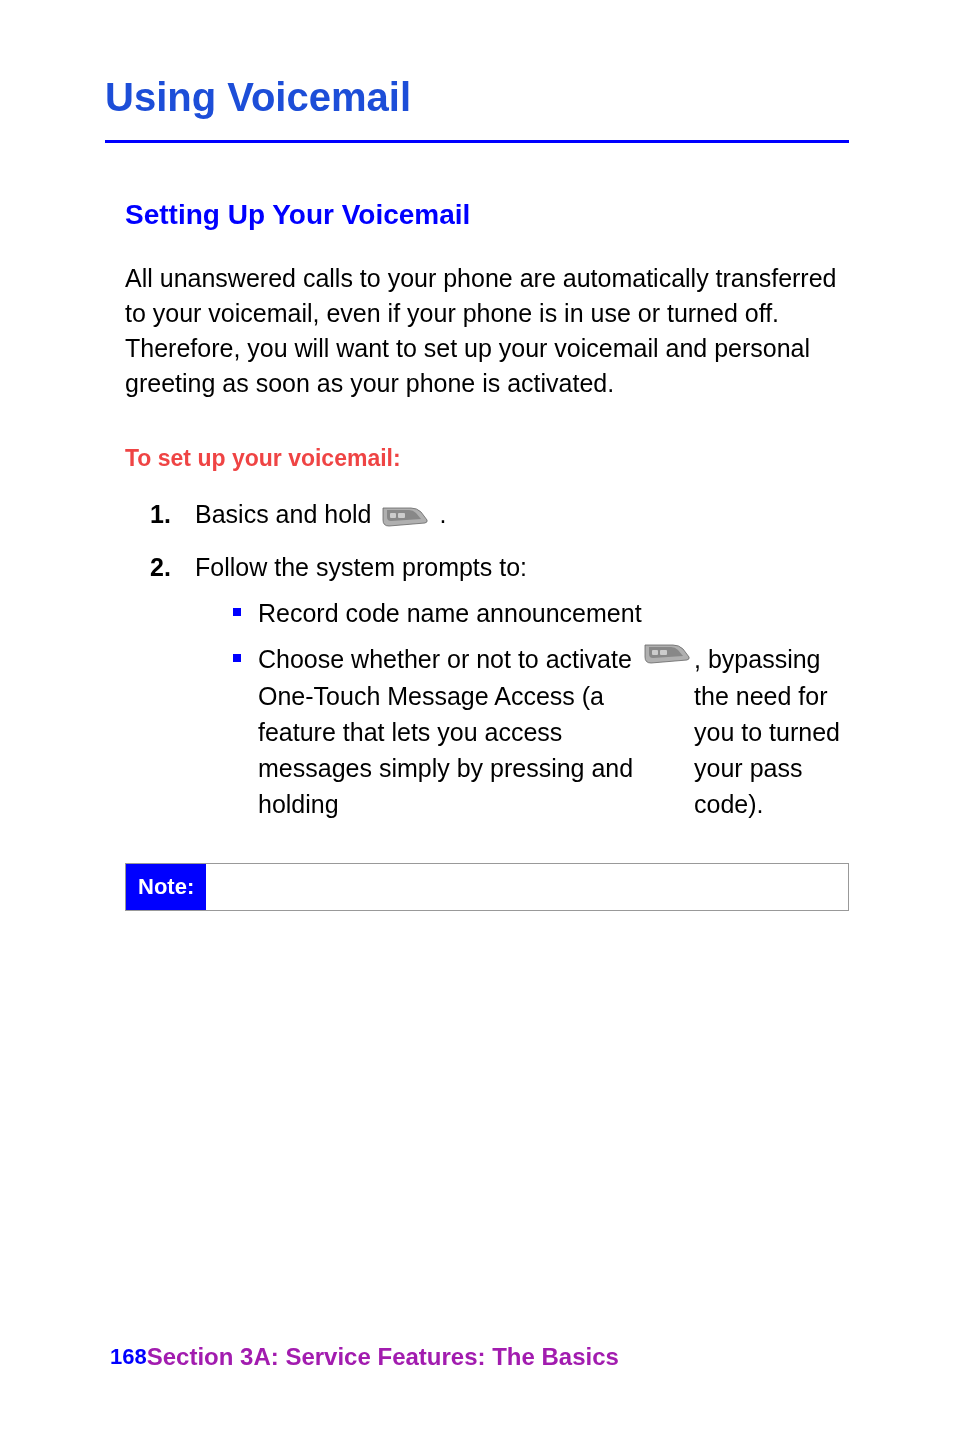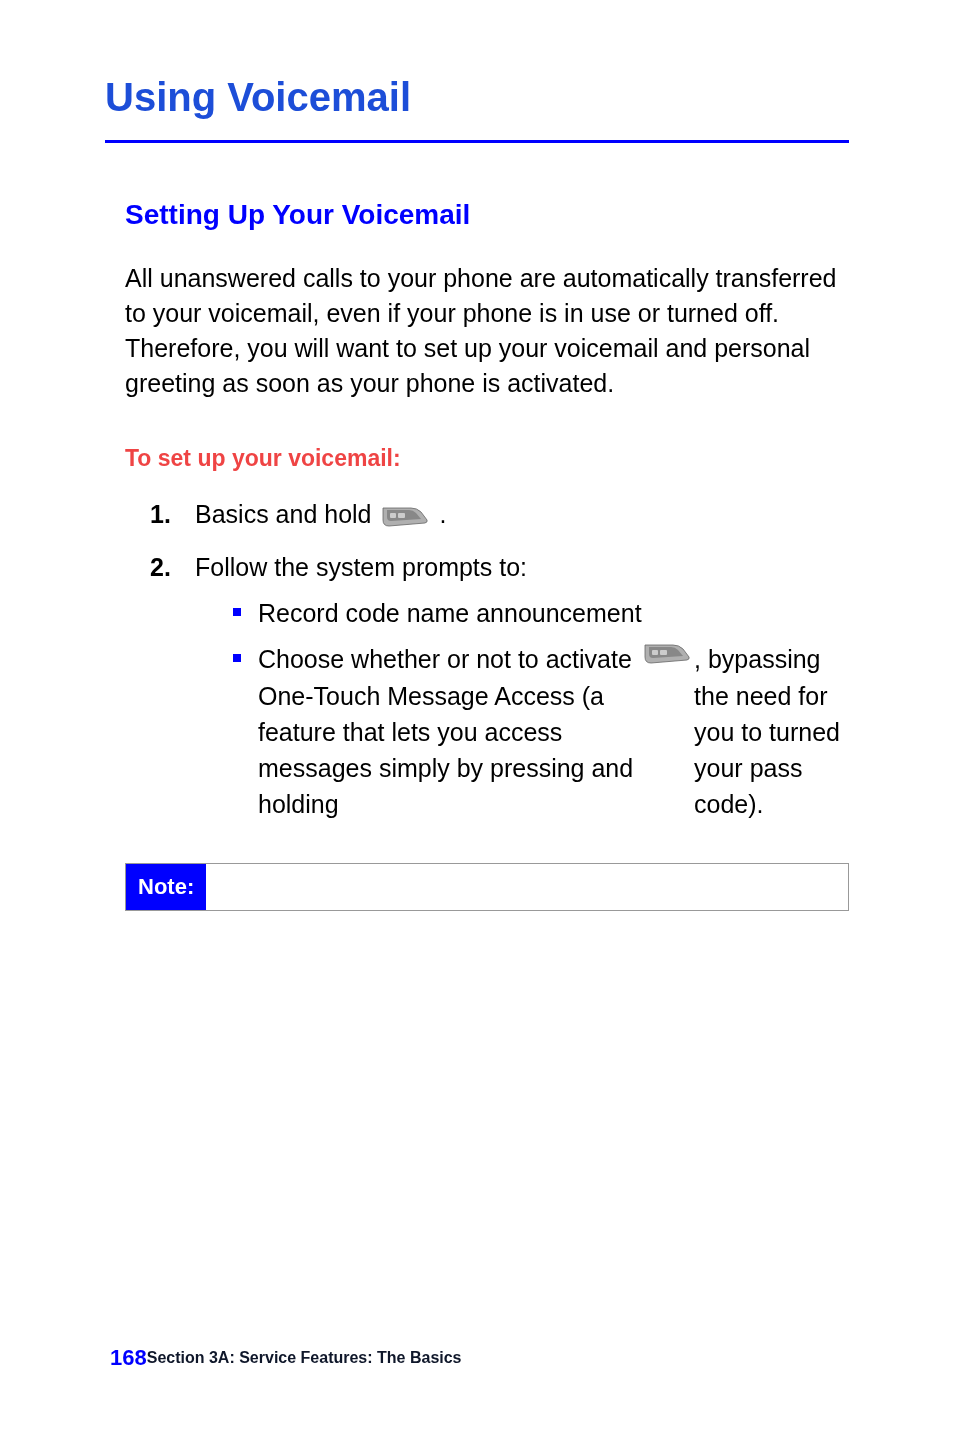--- a/index.html
+++ b/index.html
@@ -128,22 +128,22 @@
       display: flex;
       justify-content: flex-start;
       align-items: center;
     }
     .page-num {
       color: #0000ff;
       font-size: 22px;
       font-weight: 700;
     }
     .footer-title {
-      color: #0f172a;
-      font-size: 16px;
+      color: #a21caf;
+      font-size: 24px;
       font-weight: 700;
     }
   </style>
 </head>
 <body>
 
 <h1 class="section-title">Using Voicemail</h1>
 
 <h2 class="subsection-title">Setting Up Your Voicemail</h2>
 

